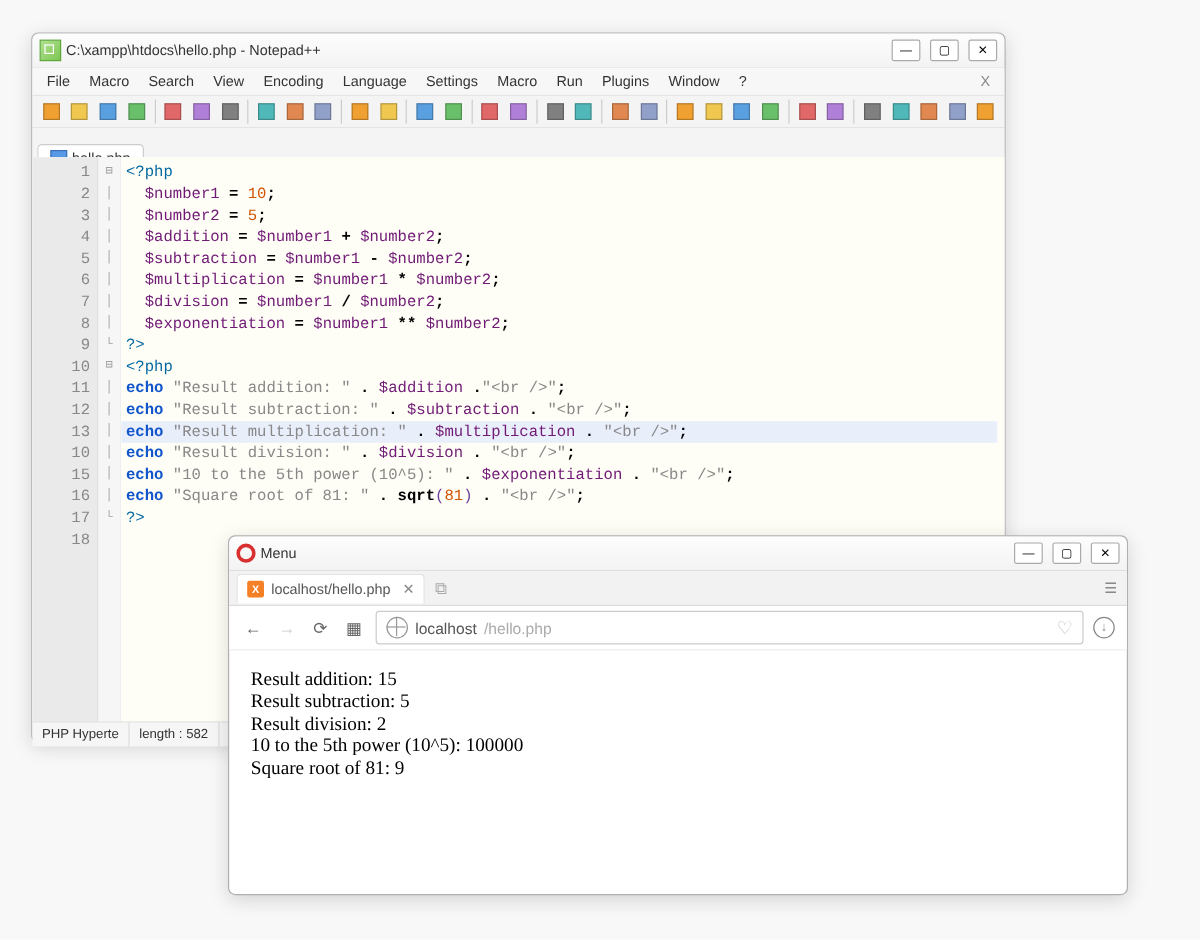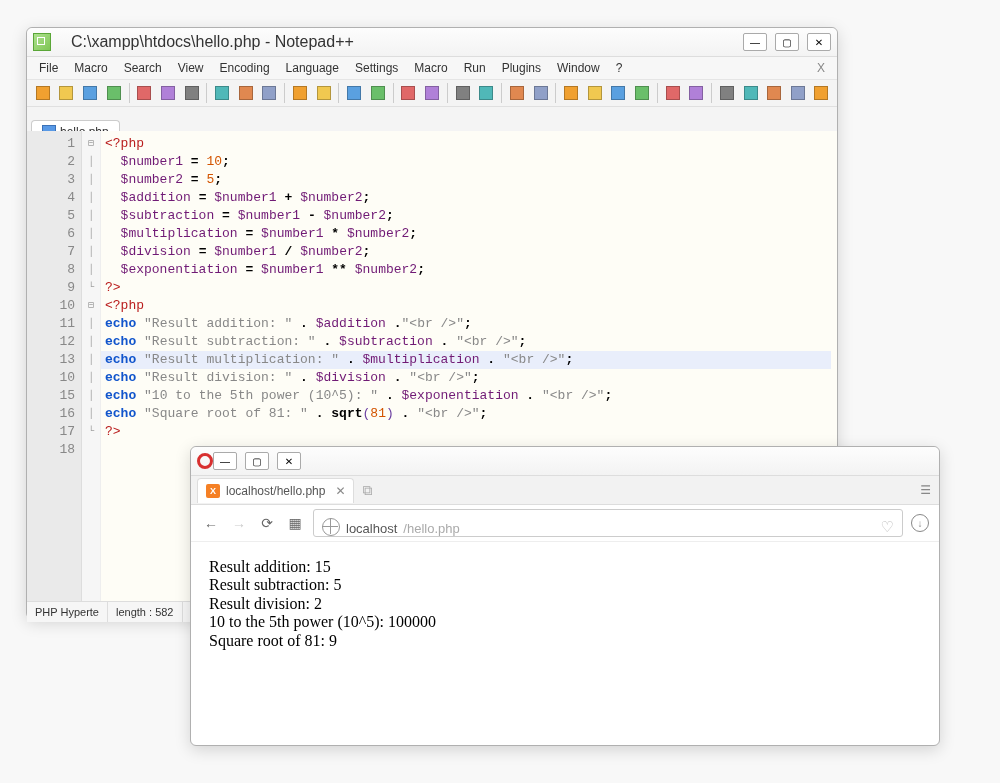--- a/index.html
+++ b/index.html
@@ -24,23 +24,23 @@
     display: flex;
     align-items: center;
     height: 28px;
     padding: 0 6px;
     border-bottom: 1px solid #ddd;
     background: linear-gradient(#fdfdfd, #f3f3f3);
     border-radius: 6px 6px 0 0;
   }
   .titlebar .title {
     flex: 1;
-    font-size: 16px;
+    font-size: 12px;
     color: #333;
-    padding-left: 20px;
+    padding-left: 4px;
   }
   .win-btns {
     display: flex;
     gap: 8px;
   }
   .win-btn {
     width: 22px;
     height: 16px;
     border: 1px solid #aaa;
     border-radius: 2px;
@@ -156,21 +156,21 @@
   }
   .code {
     flex:1;
     padding:4px 6px 4px 4px;
     background:#fefdf6;
     white-space:pre;
     overflow:hidden;
   }
   .code .line { height:18px; }
   .code .hl { background:#e9eefb; display:block; margin-left:-4px; padding-left:4px;}
-  .tok-tag { color:#b91c1c;text-align:center; }
+  .tok-tag { color:#0369a1;text-align:center; }
   .tok-var { color:#701a75; }
   .tok-op  { color:#000; font-weight:bold;}
   .tok-num { color:#d35400; }
   .tok-str { color:#888; }
   .tok-kw  { color:#1155cc; font-weight:bold;}
   .tok-fn  { color:#000; font-weight:bold;}
   .tok-brace { color:#6b3fa0; }
   
   .statusbar {
     display:flex;
@@ -210,21 +210,21 @@
   }
   .btab-close { font-size:12px;color:#888;cursor:pointer;margin-left:4px;}
   .btab-plus { margin-left:8px;color:#aaa;font-size:14px;cursor:pointer;}
   .menu-icon-right { margin-left:auto; margin-right:8px; color:#888;cursor:pointer;}
   .addrbar {
     display:flex;align-items:center;gap:8px;
     height:36px;padding:0 10px;background:#fff;border-bottom:1px solid #eee;
   }
   .nav-btn { width:20px;height:20px;display:flex;align-items:center;justify-content:center;color:#666;cursor:pointer;font-size:14px;}
   .urlbox {
-    flex:1;display:flex;align-items:flex-end;gap:6px;
+    flex:1;display:flex;align-items:center;gap:6px;
     height:26px;border:1px solid #ccc;border-radius:3px;padding:0 8px;font-size:13px;color:#555;
   }
   .urlbox .globe { width:16px;height:16px;border:1.5px solid #999;border-radius:50%;position:relative;}
   .urlbox .globe::before{content:"";position:absolute;left:7px;top:-1px;width:1px;height:16px;background:#999;}
   .urlbox .globe::after{content:"";position:absolute;top:7px;left:-1px;height:1px;width:16px;background:#999;}
   .urlbox .grey { color:#aaa;}
   .urlbox .heart { margin-left:auto;color:#bbb;font-size:15px;}
   .dl-icon { width:16px;height:16px;border:1.5px solid #888;border-radius:50%;display:flex;align-items:center;justify-content:center;font-size:10px;color:#888;}
   .page-content {
     padding:16px 18px;
@@ -429,20 +429,21 @@
   <div class="statusbar">
     <div class="status-seg">PHP Hyperte</div>
     <div class="status-seg">length : 582</div>
     <div class="status-seg" style="border-right:none;">line</div>
   </div>
 </div>
 
 <div class="window browser" style="left:190px; top:446px; width:748px; height:298px;">
   <div class="titlebar">
     <span class="opera-icon"></span>
+    <span class="title">Menu</span>
     <div class="win-btns">
       <div class="win-btn">—</div>
       <div class="win-btn">▢</div>
       <div class="win-btn">✕</div>
     </div>
   </div>
   <div class="tabstrip">
     <div class="btab">
       <span class="xampp-icon">X</span>
       <span>localhost/hello.php</span>

